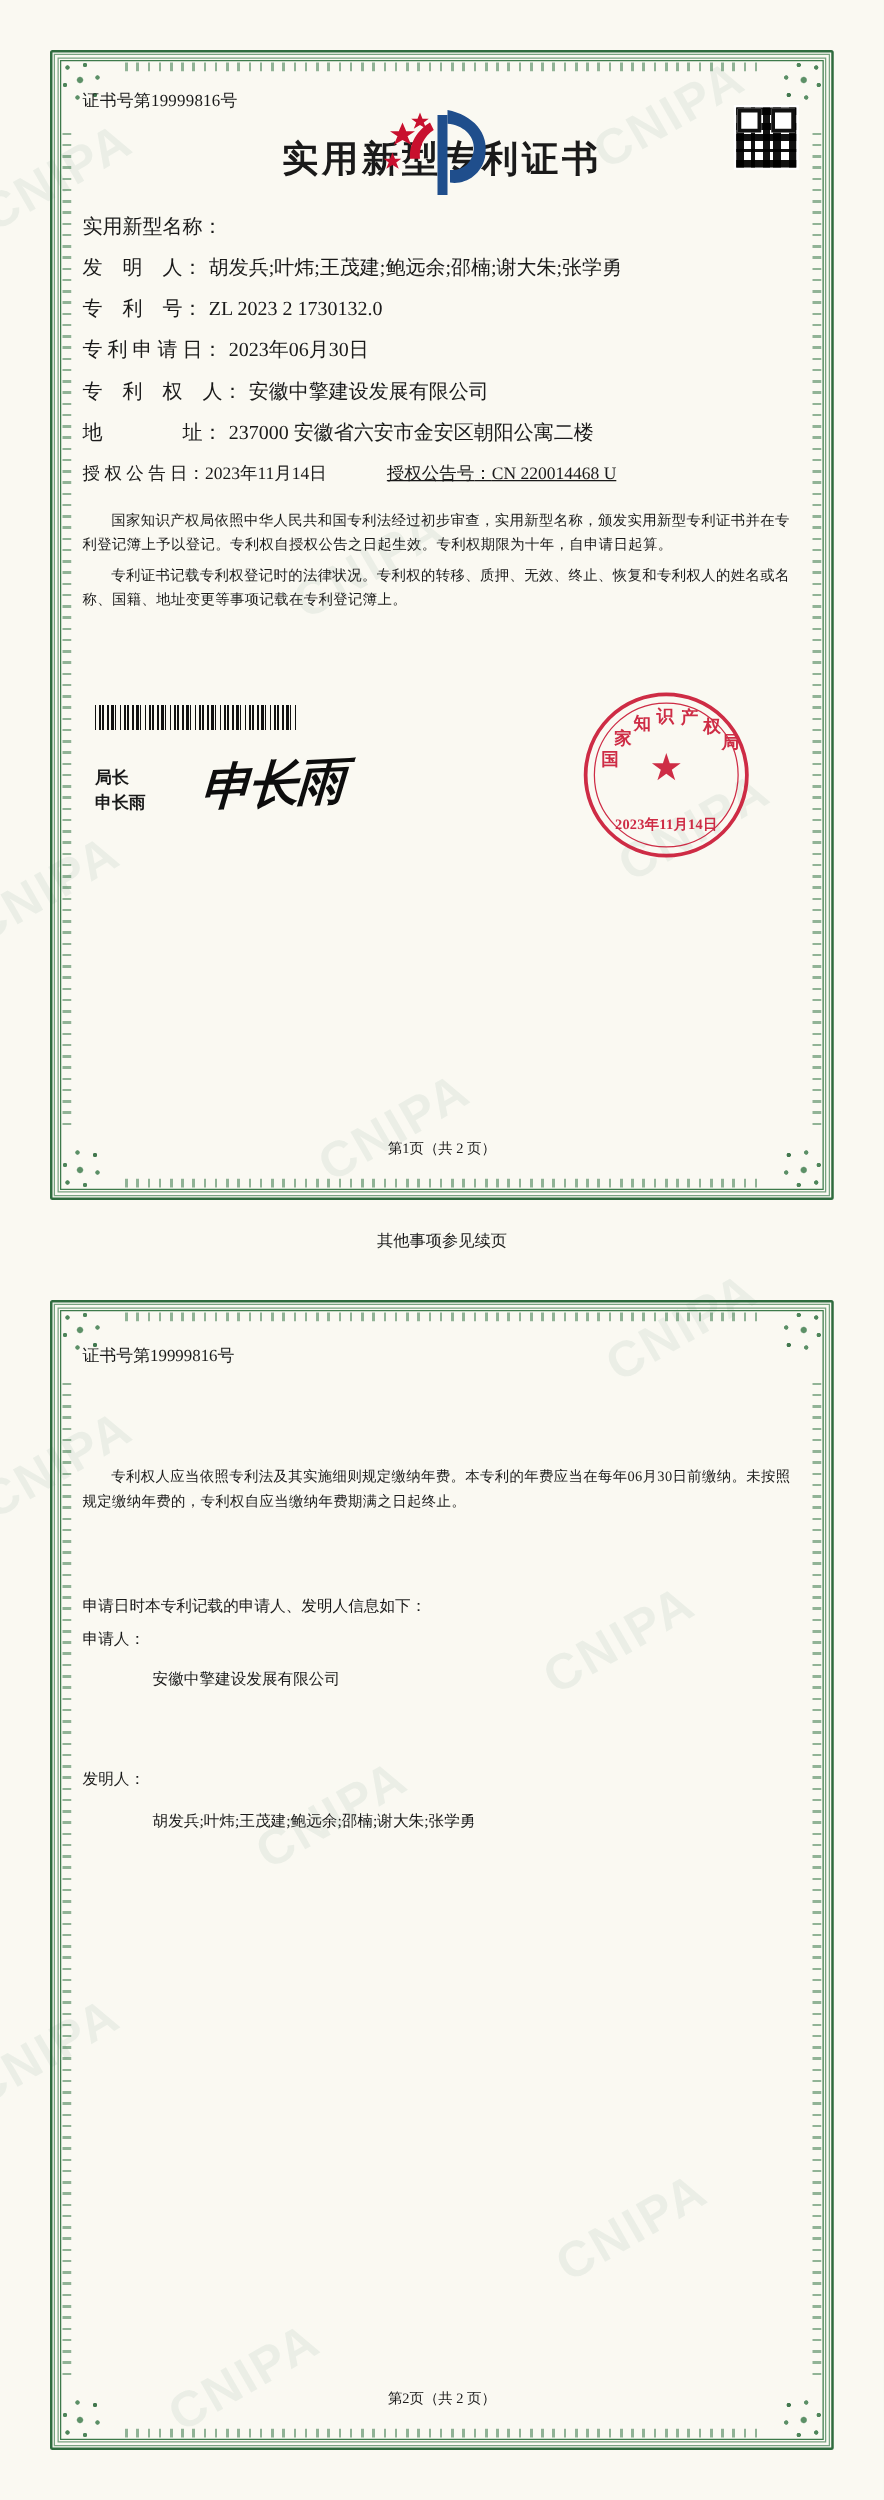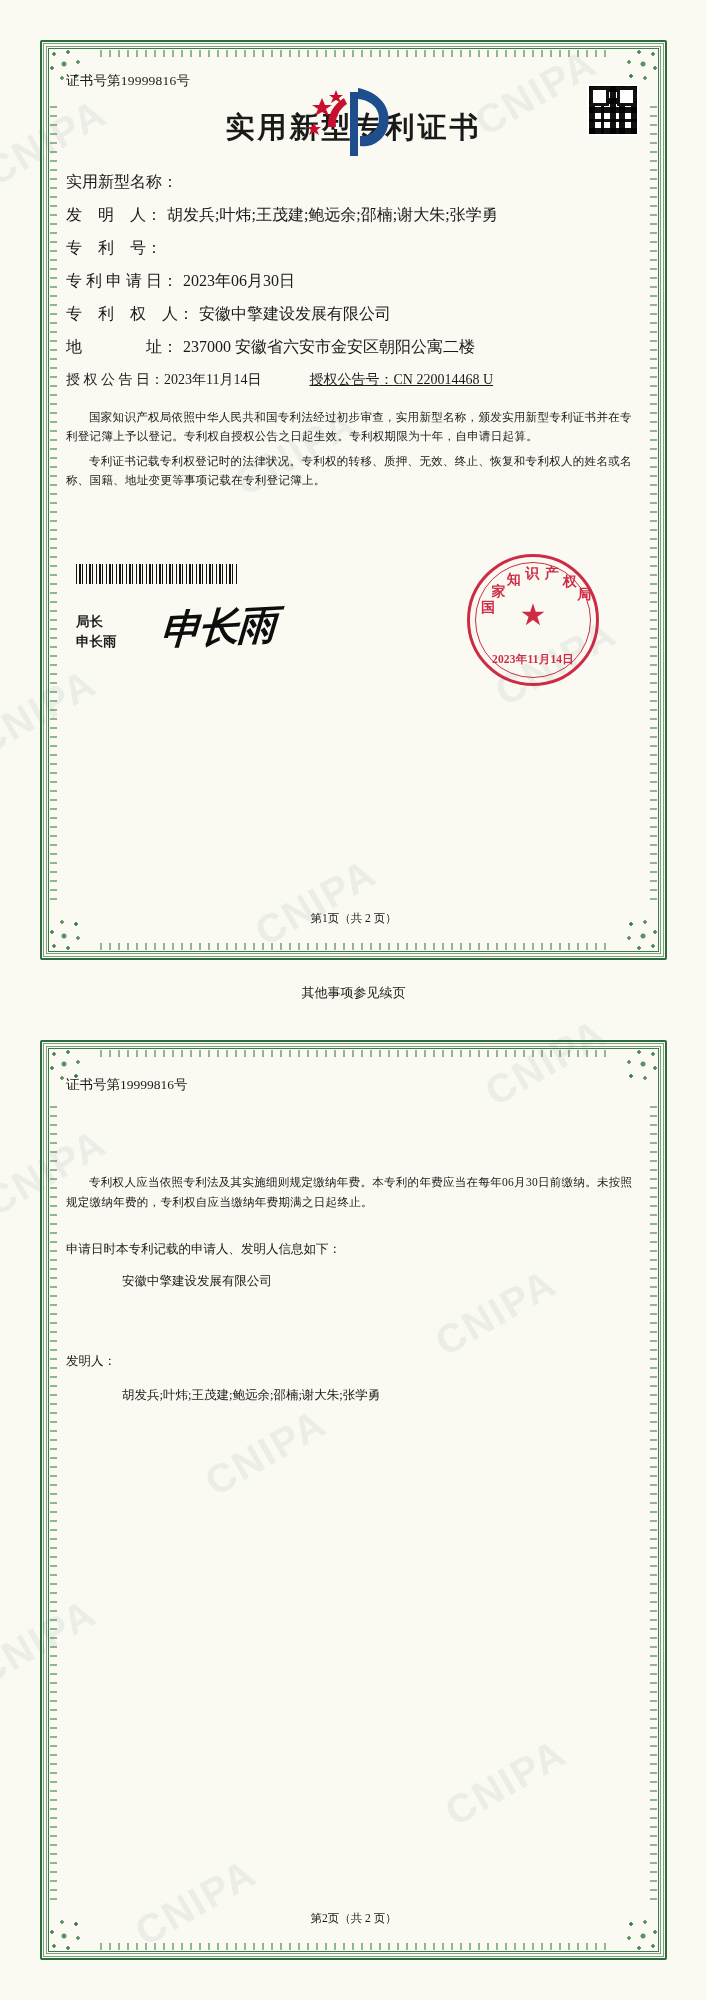--- a/index.html
+++ b/index.html
@@ -272,21 +272,21 @@
   .p2-para {
     font-size:11.5px;
     line-height:20px;
     text-indent:23px;
     margin-top:78px;
     letter-spacing:.3px;
   }
   .p2-section {
     font-size:12.5px;
     line-height:22px;
-    margin-top:26px;
+    margin-top:62px;
   }
   .p2-sub { margin-top:4px; }
   .p2-val { margin-left:56px; margin-top:10px; font-size:12.5px; }
   .p2-inv-label { margin-top:58px; font-size:12.5px; }
   .p2-inv-val { margin-left:56px; margin-top:12px; font-size:12.5px; }
 </style>
 </head>
 <body>
 
 <div class="doc-wrap">
@@ -344,20 +344,21 @@
 
         <div class="field">
           <span class="label">发　明　人</span>
           <span class="sep">：</span>
           <span class="value">胡发兵;叶炜;王茂建;鲍远余;邵楠;谢大朱;张学勇</span>
         </div>
 
         <div class="field">
           <span class="label">专　利　号</span>
           <span class="sep">：</span>
+          <span class="value">ZL 2023 2 1730132.0</span>
         </div>
 
         <div class="field">
           <span class="label">专 利 申 请 日</span>
           <span class="sep">：</span>
           <span class="value">2023年06月30日</span>
         </div>
 
         <div class="field">
           <span class="label">专　利　权　人</span>
@@ -449,20 +450,21 @@
     <div class="corner bl"></div>
     <div class="corner br"></div>
 
     <div class="content">
       <div class="p2-cert-no">证书号第19999816号</div>
 
       <div class="p2-para">专利权人应当依照专利法及其实施细则规定缴纳年费。本专利的年费应当在每年06月30日前缴纳。未按照规定缴纳年费的，专利权自应当缴纳年费期满之日起终止。</div>
 
       <div class="p2-section">
         <div>申请日时本专利记载的申请人、发明人信息如下：</div>
+        <div class="p2-sub">申请人：</div>
         <div class="p2-val">安徽中擎建设发展有限公司</div>
 
         <div class="p2-inv-label">发明人：</div>
         <div class="p2-inv-val">胡发兵;叶炜;王茂建;鲍远余;邵楠;谢大朱;张学勇</div>
       </div>
 
       <div class="page-foot">第2页（共 2 页）</div>
     </div>
   </div>
 

